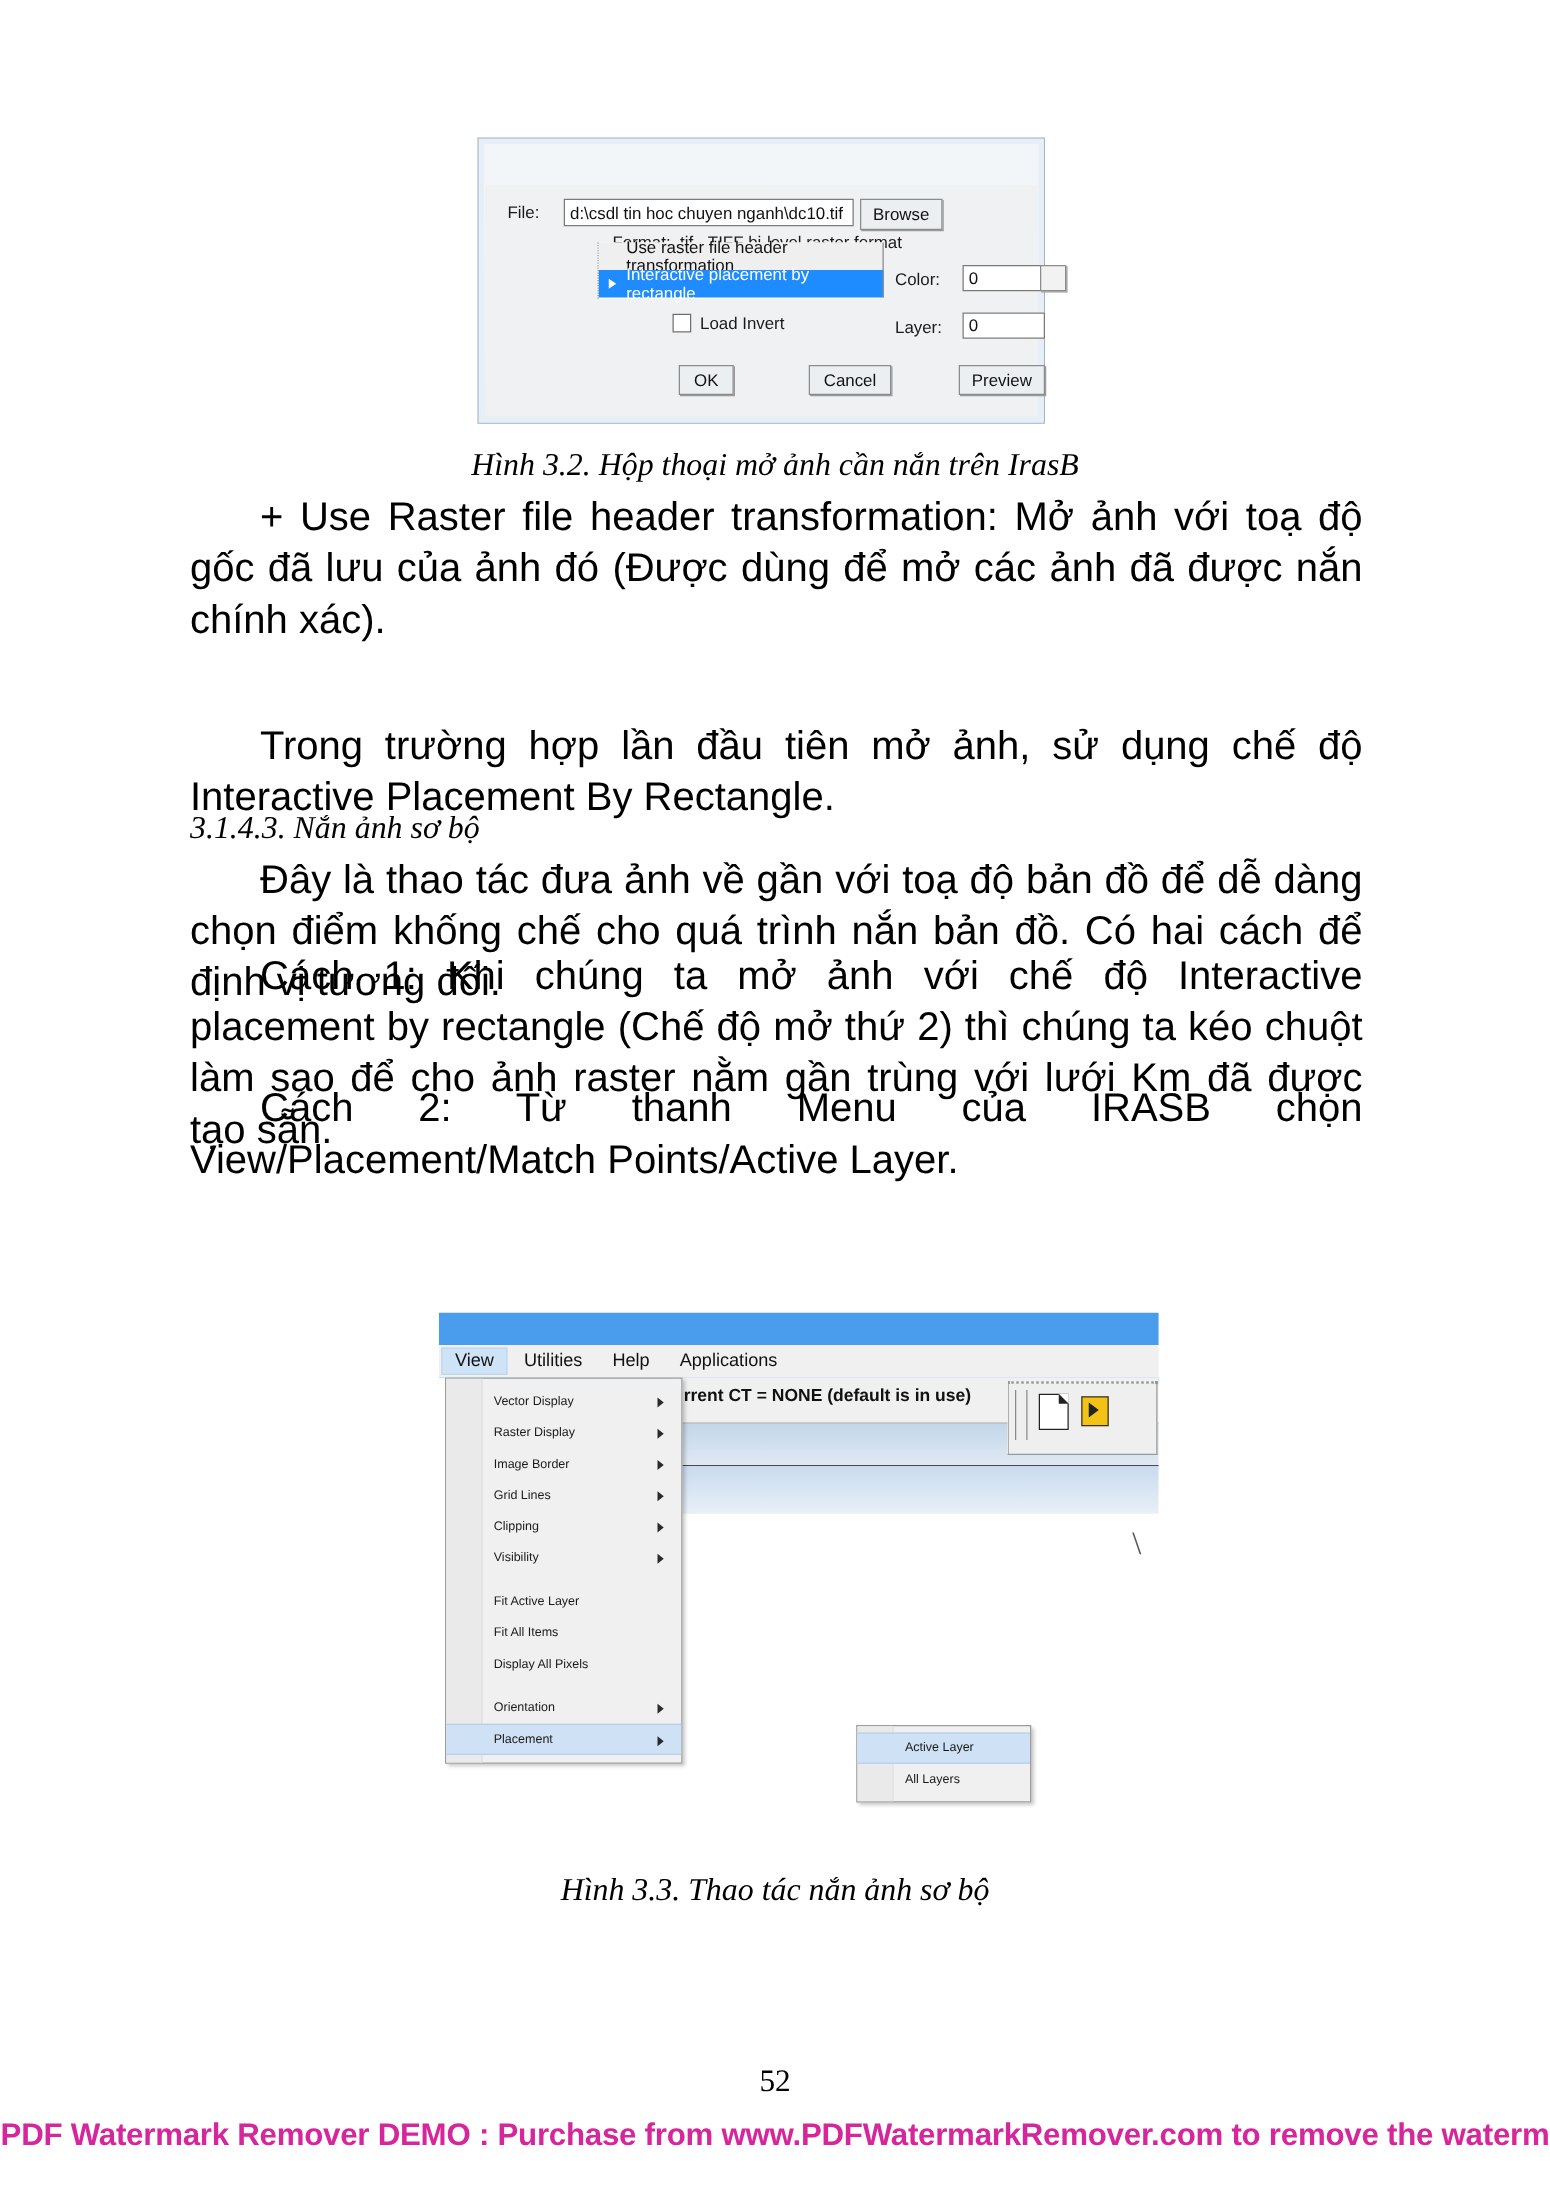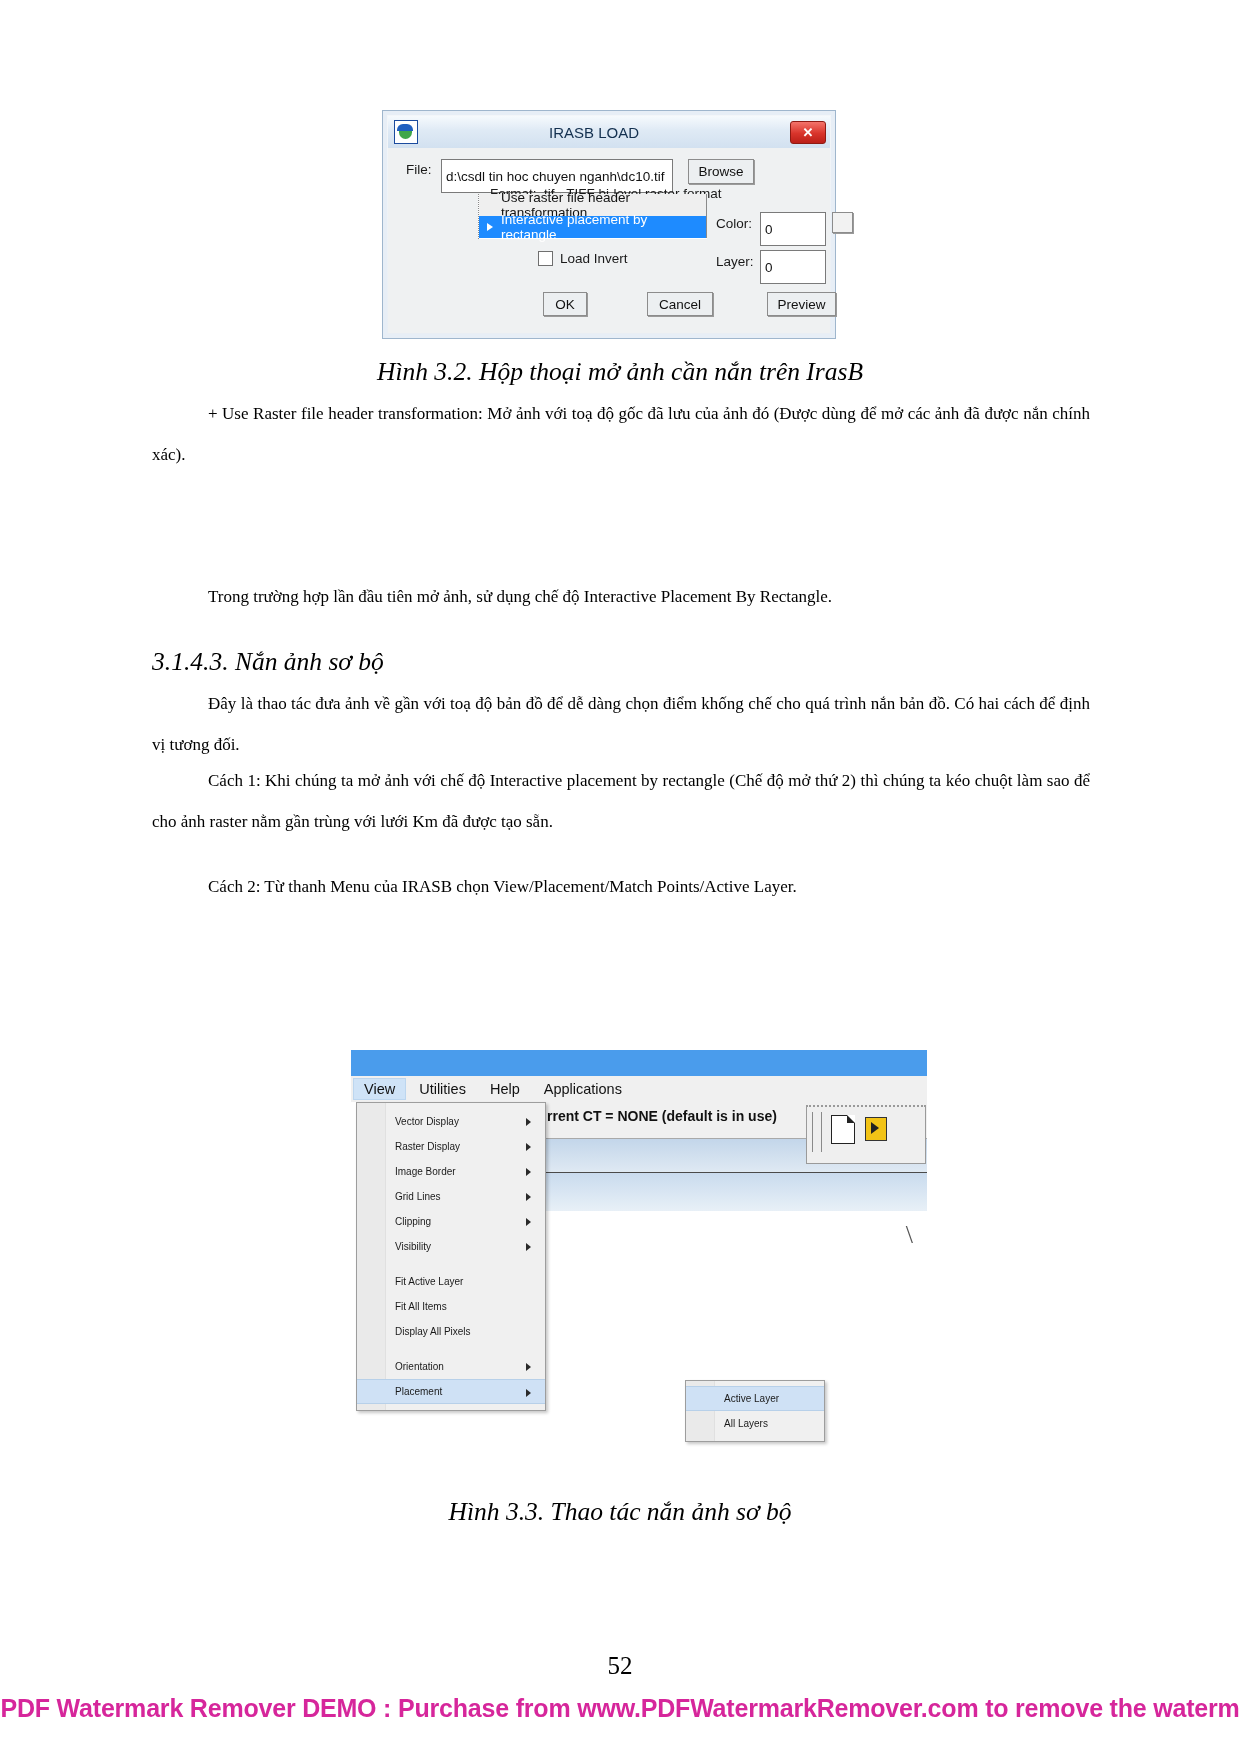--- a/index.html
+++ b/index.html
@@ -8,22 +8,22 @@
     background:#ffffff;
     font-family:"Liberation Serif",serif;
     overflow:hidden;
   }
   .page{position:absolute;inset:0;}
 
   
   .body-text{
     position:absolute;
     left:152px; right:150px;
-    font-family:Liberation Serif, serif;
-    font-size:17px;
+    font-family:Liberation Sans, sans-serif;
+    font-size:32px;
     line-height:41px;
     color:#000;
     text-align:justify;
     text-justify:inter-word;
   }
   .indent{text-indent:56px;}
   .caption{
     position:absolute;left:0;right:0;
     text-align:center;
     font-family:"Liberation Serif",serif;
@@ -101,23 +101,23 @@
   }
   .dlg-body{
     position:absolute;left:5px;top:37px;right:5px;bottom:5px;
     background:#eff1f2;
   }
   .row{position:absolute;display:flex;align-items:center;}
   .lbl{font-size:13.5px;color:#1a1a1a;font-family:"Liberation Sans",sans-serif;}
   .field{
     background:#ffffff;border:1px solid #7a7a7a;
     font-size:13.5px;color:#111;
-    padding:16px 4px;box-sizing:border-box;
-    font-family:"Liberation Sans",sans-serif;
-    display:flex;align-items:center;
+    padding:4px 4px;box-sizing:border-box;
+    font-family:"Liberation Sans",sans-serif;
+    display:flex;align-items:center;margin-left:10px;
   }
   .btn{
     background:#eceff1;border:1px solid #8c8c8c;
     font-size:13.5px;color:#111;
     display:flex;align-items:center;justify-content:center;
     font-family:"Liberation Sans",sans-serif;
     box-shadow:1px 1px 0 #9a9a9a;
   }
   .listbox{
     position:absolute;left:90px;top:46px;width:228px;height:45px;
@@ -212,25 +212,20 @@
   .menu-matchpoints{left:334px;top:330px;width:138px;padding:5px 0;}
 </style>
 </head>
 <body>
 
 <div class="page">
 
   <div class="dlg">
     <div class="dlg-frame"></div>
 
-    <div class="dlg-titlebar">
-      <div class="dlg-icon"></div>
-      <div class="dlg-title">IRASB LOAD</div>
-      <div class="dlg-close">✕</div>
-    </div>
 
     <div class="dlg-body">
 
       <div class="row" style="left:18px;top:14px;">
         <span class="lbl">File:</span>
       </div>
       <div class="field" style="position:absolute;left:53px;top:11px;width:232px;height:22px;">d:\csdl tin hoc chuyen nganh\dc10.tif</div>
       <div class="btn" style="position:absolute;left:300px;top:11px;width:64px;height:23px;">Browse</div>
 
       <div class="lbl" style="position:absolute;left:102px;top:38px;">Format:  .tif  ·  TIFF bi-level raster format</div>

